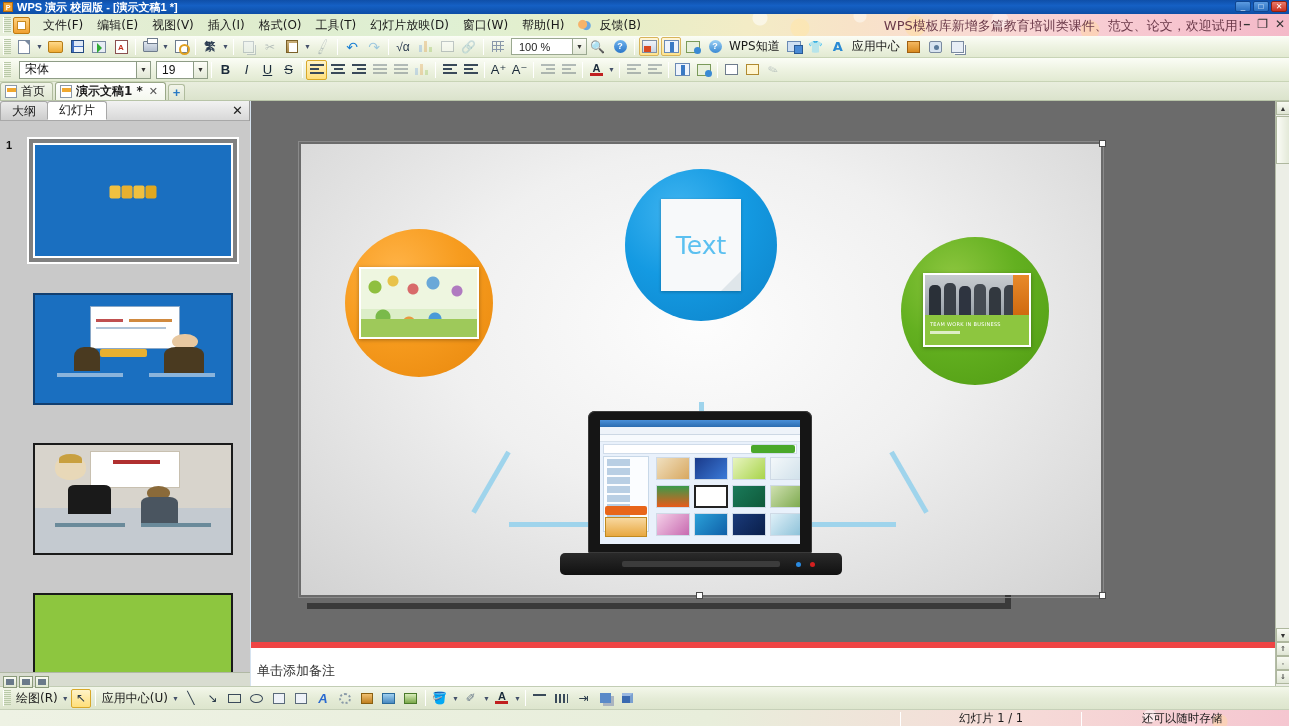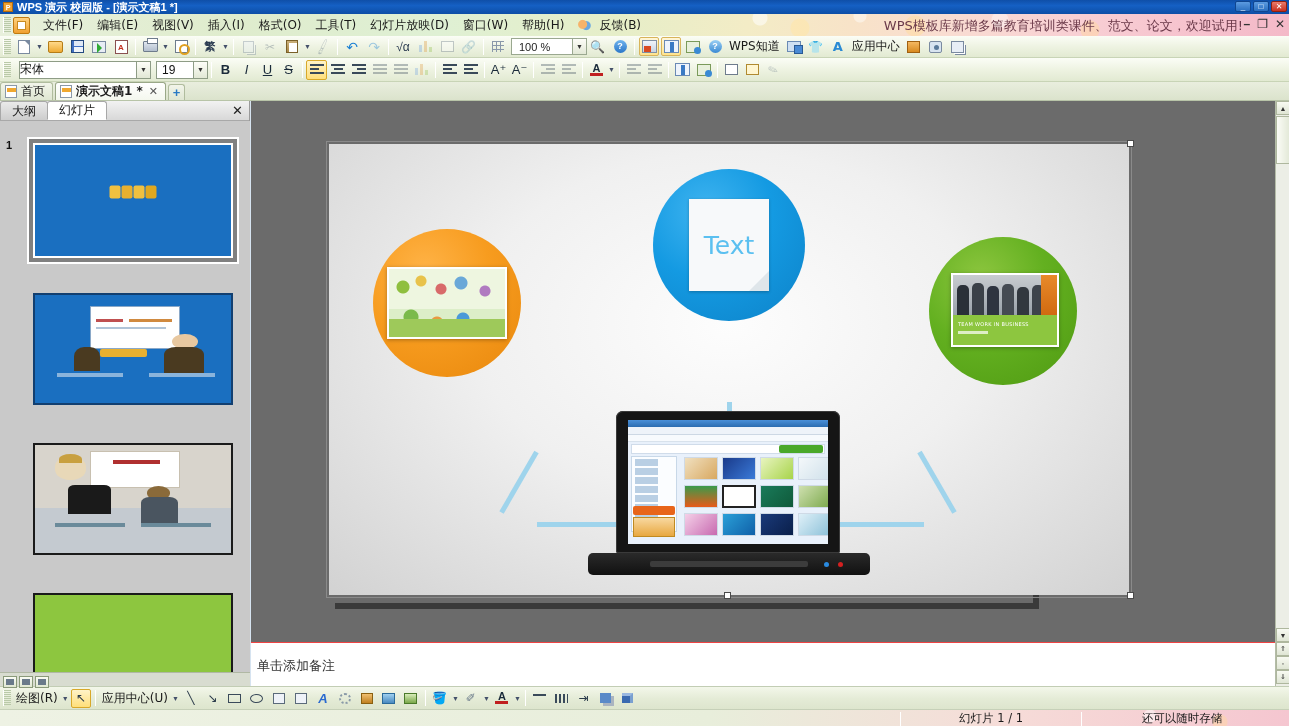--- a/index.html
+++ b/index.html
@@ -150,21 +150,21 @@
   .ic-scr{width:14px;height:11px;background:#cfe0f2;border:1px solid #6a8ab4;position:relative;}
   .ic-scr:after{content:"";position:absolute;right:-3px;bottom:-3px;width:7px;height:7px;background:#4a8ad4;border:1px solid #2a5a94;}
   .ic-shirt{font-size:12px;color:#c08a40;}
   .ic-A{font-size:13px;color:#2a8ad4;font-weight:bold;font-family:"DejaVu Sans",sans-serif;}
   .ic-pers{width:13px;height:12px;background:linear-gradient(to bottom,#f4b860,#d88a20);border:1px solid #a06010;}
   .ic-cam{width:13px;height:12px;background:#d8e4f0;border:1px solid #7a8aa0;border-radius:2px;position:relative;}
   .ic-cam:after{content:"";position:absolute;left:4px;top:3px;width:5px;height:5px;border-radius:50%;background:#5a7a9a;}
   .ic-win{width:13px;height:12px;background:#e8eef6;border:1px solid #7a8aa0;box-shadow:2px 2px 0 -1px #fff,3px 3px 0 -1px #7a8aa0;}
 
   .fontbox{ width:118px;height:18px;background:#fff;border:1px solid #8e9c86;
-     display:flex;align-items:center;font-size:12px;color:#111;
+     display:flex;align-items:center;padding-left:5px;font-size:12px;color:#111;
      font-family:"DejaVu Sans","Liberation Sans",sans-serif; margin-left:6px;}
   .fontarrow,.sizearrow{width:14px;height:18px;border:1px solid #8e9c86;border-left:none;
      background:linear-gradient(to bottom,#fdfdf8,#e2e8d6);display:flex;align-items:center;
      justify-content:center;font-size:7px;color:#333;}
   .sizebox{ width:38px;height:18px;background:#fff;border:1px solid #8e9c86;
      display:flex;align-items:center;padding-left:5px;font-size:12px;color:#111;margin-left:5px;}
   .fmtb{width:21px;height:20px;display:flex;align-items:center;justify-content:center;
      font-size:13px;color:#1a2a3a;border:1px solid transparent;border-radius:2px;}
   .fmtb.hi{border:1px solid #d8a82a;background:linear-gradient(to bottom,#fff3c8,#ffdf7a);}
   .fmtb.dis{opacity:.35;}
@@ -231,21 +231,21 @@
   .thumb{position:absolute;left:33px;width:200px;background:#fff;}
   .thumb-sel{ box-shadow:0 0 0 4px #808080, 0 0 0 6px #ffffff; }
   .thumb-in{width:100%;height:100%;}
 
   
   .editor{
     position:absolute;left:251px;top:101px;width:1038px;height:541px;
     background:#6b6b6b;
   }
   .slide-outer{
-    position:absolute;left:78px;top:43px;width:704px;height:459px;
+    position:absolute;left:50px;top:43px;width:704px;height:459px;
     box-shadow:6px 6px 0 rgba(0,0,0,.45);
   }
   .slide{
     position:absolute;left:0;top:0;width:800px;height:451px;
     background:radial-gradient(ellipse at 50% 40%, #fdfdfd 0%, #f0f0f0 45%, #d2d2d2 100%);
     overflow:hidden;
   }
   .slide-sel-border{position:absolute;left:-3px;top:-3px;width:806px;height:457px;border:1px solid #8a8a8a;pointer-events:none;}
   .selhandle{position:absolute;width:7px;height:7px;background:#ffffff;border:1px solid #4a4a4a;}
 
@@ -292,21 +292,21 @@
   .bw-side{position:absolute;left:3px;top:36px;width:46px;bottom:12px;background:#fbfdff;border:1px solid #c8d8e8;}
   .bw-side-row{height:7px;margin:2px 3px;background:linear-gradient(to right,#b9cfe4 0 60%,transparent 60%);}
   .bw-head{position:absolute;left:3px;top:24px;right:3px;height:10px;background:#fff;border:1px solid #d0dcea;}
   .bw-green{position:absolute;right:5px;top:25px;width:44px;height:8px;background:#4aa82a;border-radius:2px;}
   .bw-orange{position:absolute;left:5px;width:42px;height:9px;background:#e8651a;border-radius:2px;}
   .thumbcell{position:absolute;width:34px;height:23px;border:1px solid #cfdae6;background:#fff;}
 
   
   .notes{
     position:absolute;left:251px;top:642px;width:1024px;height:60px;
-    background:#ffffff;border-top:1px solid #ef4444;
+    background:#ffffff;border-top:6px solid #ef4444;
   }
   .notes-text{position:absolute;left:6px;top:14px;font-size:13px;color:#333;
     font-family:"DejaVu Sans","Liberation Sans",sans-serif;}
 
   
   .vscroll{
     position:absolute;left:1275px;top:101px;width:14px;height:585px;
     background:#eceee6;border-left:1px solid #b4bca8;
   }
   .vs-btn{width:14px;height:14px;background:linear-gradient(to bottom,#f8faf2,#dfe5d4);

